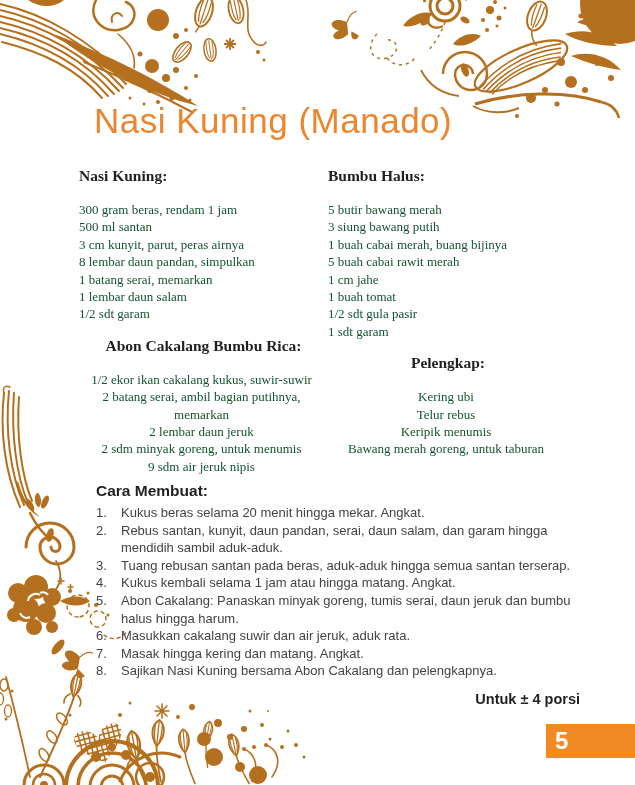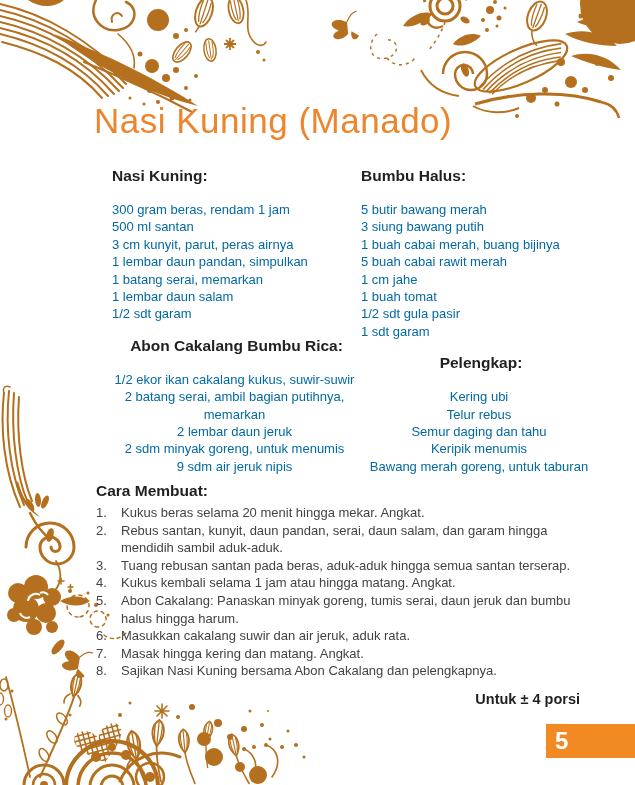--- a/index.html
+++ b/index.html
@@ -9,27 +9,27 @@
   }
   .orn { position:absolute; pointer-events:none; }
   .orn-tl { left:0; top:0; }
   .orn-tr { right:0; top:0; }
   .orn-bl { left:0; bottom:0; }
   .title {
     position:absolute; left:94px; top:101px; margin:0;
     font-size:35px; font-weight:400; letter-spacing:0.5px; color:#EB862E;
   }
   .columns {
-    position:absolute; left:112px; top:166px; width:489px;
-    display:grid; grid-template-columns:249px 1fr;
+    position:absolute; left:79px; top:166px; width:489px;
+    display:grid; grid-template-columns:249px 1fr;font-family:Liberation Serif, serif;
   }
   h2.heading { margin:0 0 16px 0; font-size:15.5px; line-height:19px; font-weight:700; color:#221F1F; }
   .sec2 { margin-top:13px;text-align:center; }
   ul.ing { list-style:none; margin:0; padding:0; }
-  ul.ing li { font-size:13px; line-height:17.4px; color:#0369a1; padding-right:4px; }
+  ul.ing li { font-size:13px; line-height:17.4px; color:#14532d; padding-right:4px; }
   .steps { position:absolute; left:96px; top:481px; width:494px; }
   .steps h2.heading { margin-bottom:4px; }
   ol.steps-list { list-style:none; margin:0; padding:0; }
   .step { display:grid; grid-template-columns:25px 1fr; font-size:13px; line-height:17.6px; color:#454245; }
   .servings { position:absolute; right:55px; top:691px; font-size:14.5px; font-weight:700; color:#221F1F; }
   .pagebox {
     position:absolute; left:546px; top:724px; width:89px; height:34px;
     background:#F18A23; color:#ffffff; display:flex; align-items:center;
     padding-left:9px; box-sizing:border-box; font-size:24px; font-weight:700;
   }
@@ -335,21 +335,21 @@
 
   <div class="columns">
     <div class="col">
       <section>
         <h2 class="heading">Nasi Kuning:</h2>
         <ul class="ing">
 
         <li>300 gram beras, rendam 1 jam</li>
             <li>500 ml santan</li>
             <li>3 cm kunyit, parut, peras airnya</li>
-            <li>1 lembar daun pandan, simpulkan</li>
+            <li>8 lembar daun pandan, simpulkan</li>
             <li>1 batang serai, memarkan</li>
             <li>1 lembar daun salam</li>
             <li>1/2 sdt garam</li>
           </ul>
       </section>
       <section class="sec2">
         <h2 class="heading">Abon Cakalang Bumbu Rica:</h2>
         <ul class="ing">
 
         <li>1/2 ekor ikan cakalang kukus, suwir-suwir</li>
@@ -374,21 +374,20 @@
             <li>1/2 sdt gula pasir</li>
             <li>1 sdt garam</li>
           </ul>
       </section>
       <section class="sec2">
         <h2 class="heading">Pelengkap:</h2>
         <ul class="ing">
 
         <li>Kering ubi</li>
             <li>Telur rebus</li>
-            <li>Semur daging dan tahu</li>
             <li>Keripik menumis</li>
             <li>Bawang merah goreng, untuk taburan</li>
           </ul>
       </section>
     </div>
   </div>
 
   <section class="steps">
     <h2 class="heading">Cara Membuat:</h2>
     <ol class="steps-list">

